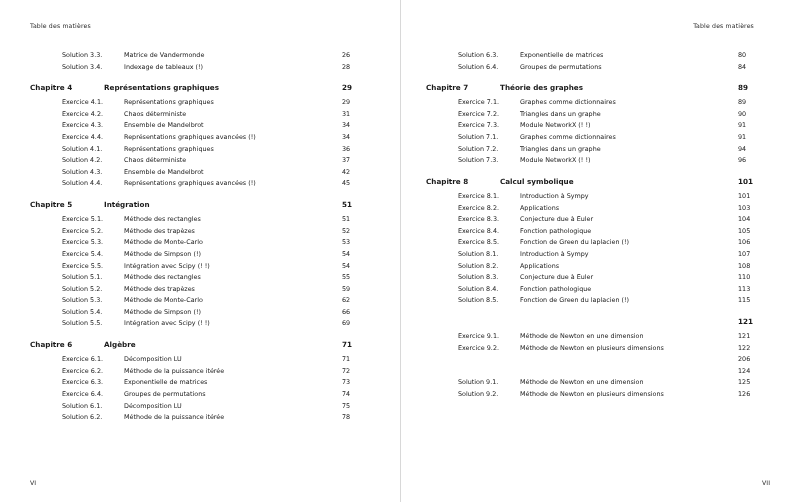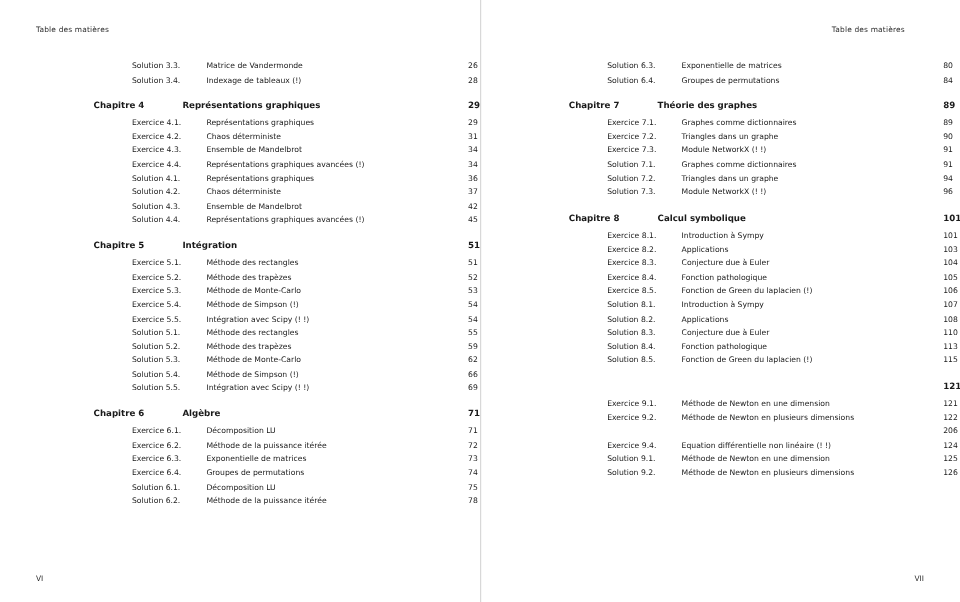--- a/index.html
+++ b/index.html
@@ -40,21 +40,20 @@
     font-size: 6.2px;
     color: #2b2b2b;
     letter-spacing: 0.15px;
     height: 12px;
   }
   .page.left .runhead  { text-align: left; }
   .page.right .runhead { text-align: right; }
 
   .toc {
     margin-top: 16px;
-    margin-left: 48px;
   }
   .row {
     position: relative;
     display: flex;
     align-items: baseline;
     font-size: 6.4px;
     line-height: 11.6px;
     height: 11.6px;
     white-space: nowrap;
   }
@@ -481,24 +480,20 @@
           <span class="label">
             <span class="ekey">Exercice 9.2.</span>
             <span class="etitle">Méthode de Newton en plusieurs dimensions</span>
           </span>
           <span class="num">122</span>
         </div>
         <div class="row entry">
           <span class="num">206</span>
         </div>
         <div class="row entry">
-          <span class="label">
-            <span class="ekey">Exercice 9.4.</span>
-            <span class="etitle">Equation différentielle non linéaire (! !)</span>
-          </span>
           <span class="num">124</span>
         </div>
         <div class="row entry">
           <span class="label">
             <span class="ekey">Solution 9.1.</span>
             <span class="etitle">Méthode de Newton en une dimension</span>
           </span>
           <span class="num">125</span>
         </div>
         <div class="row entry">

